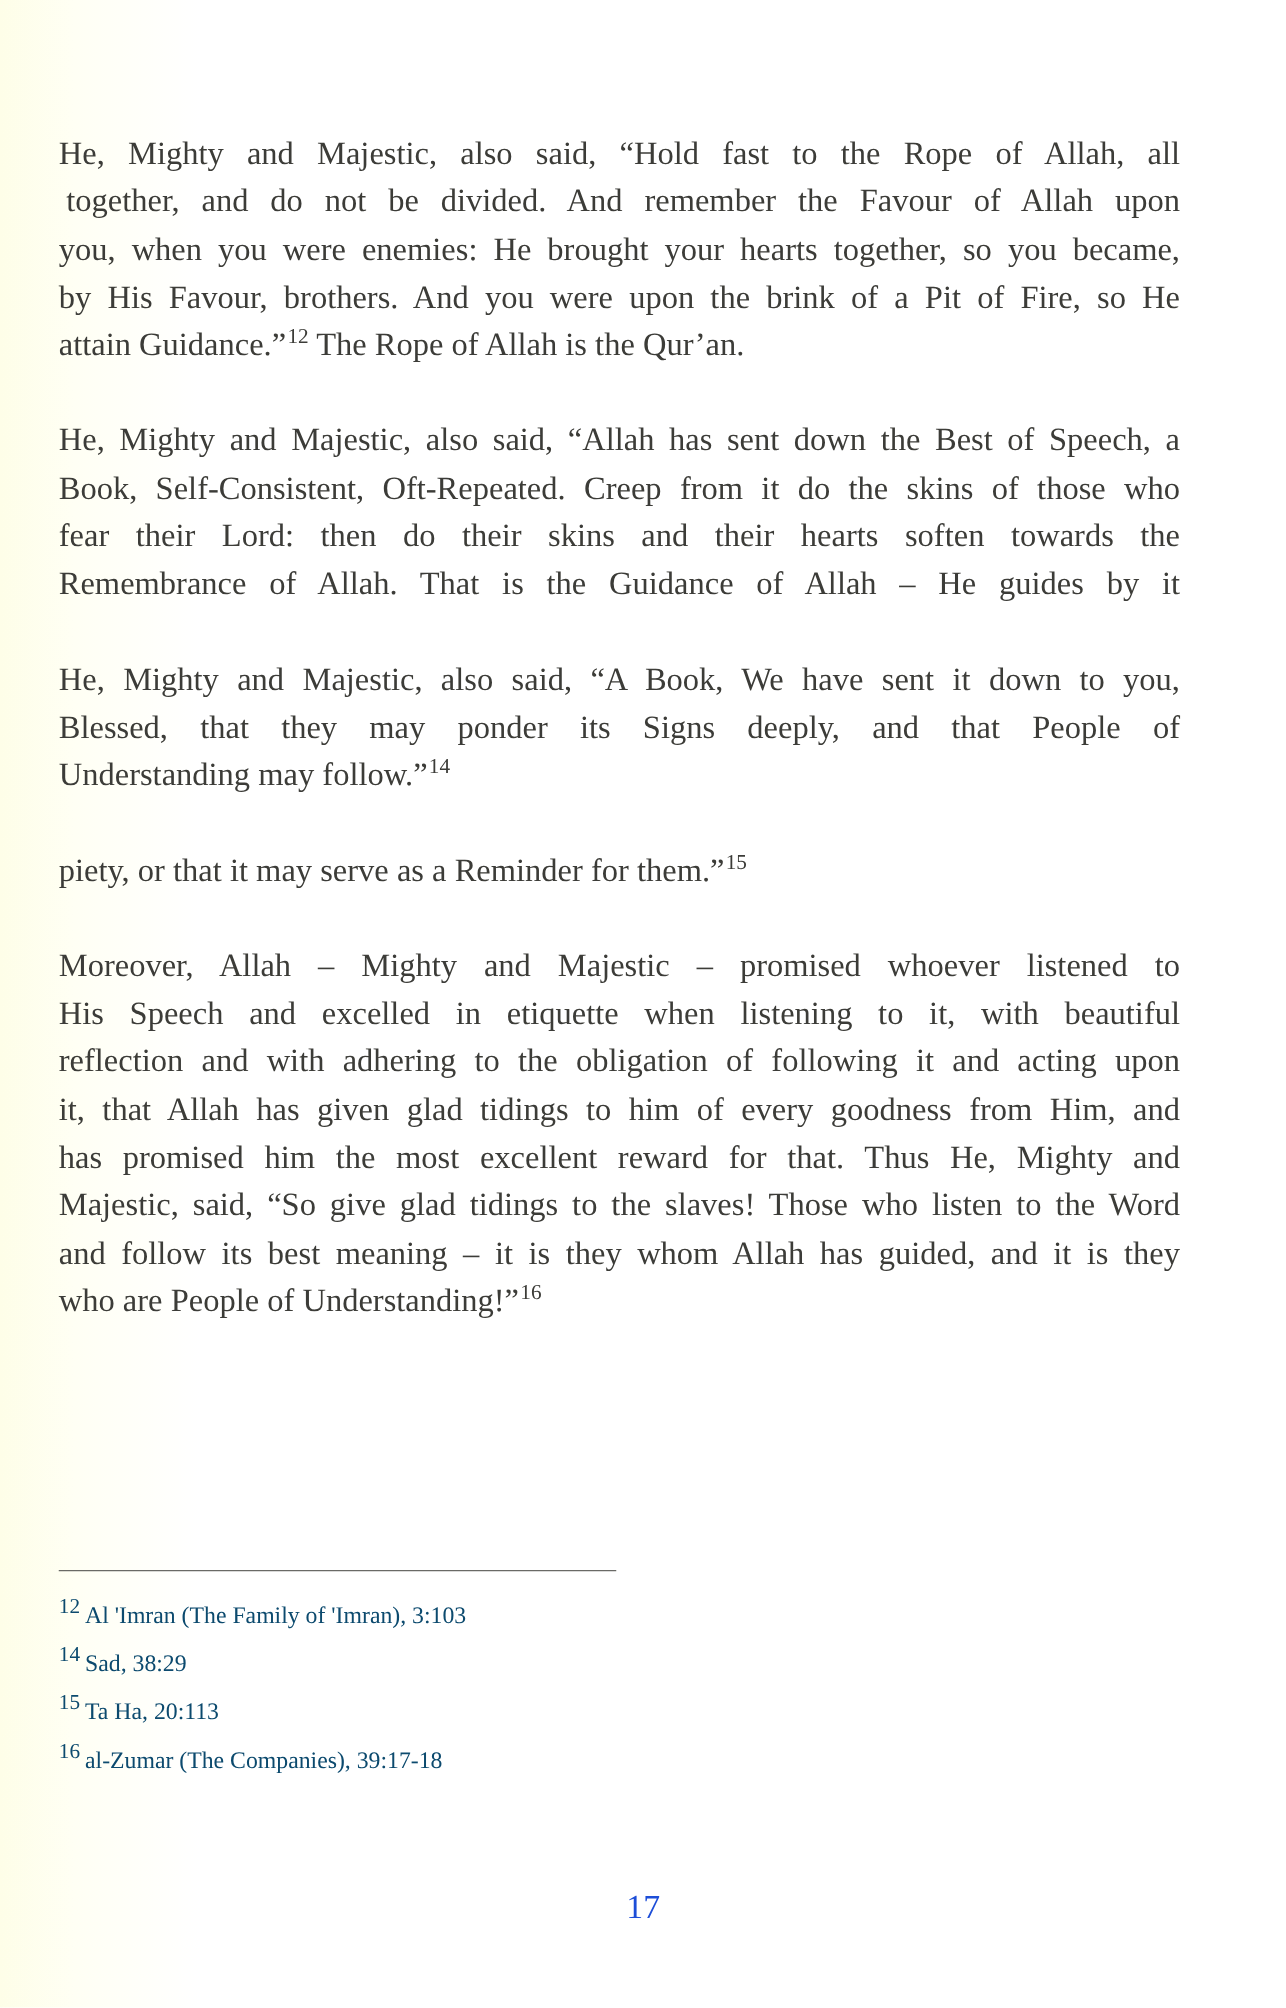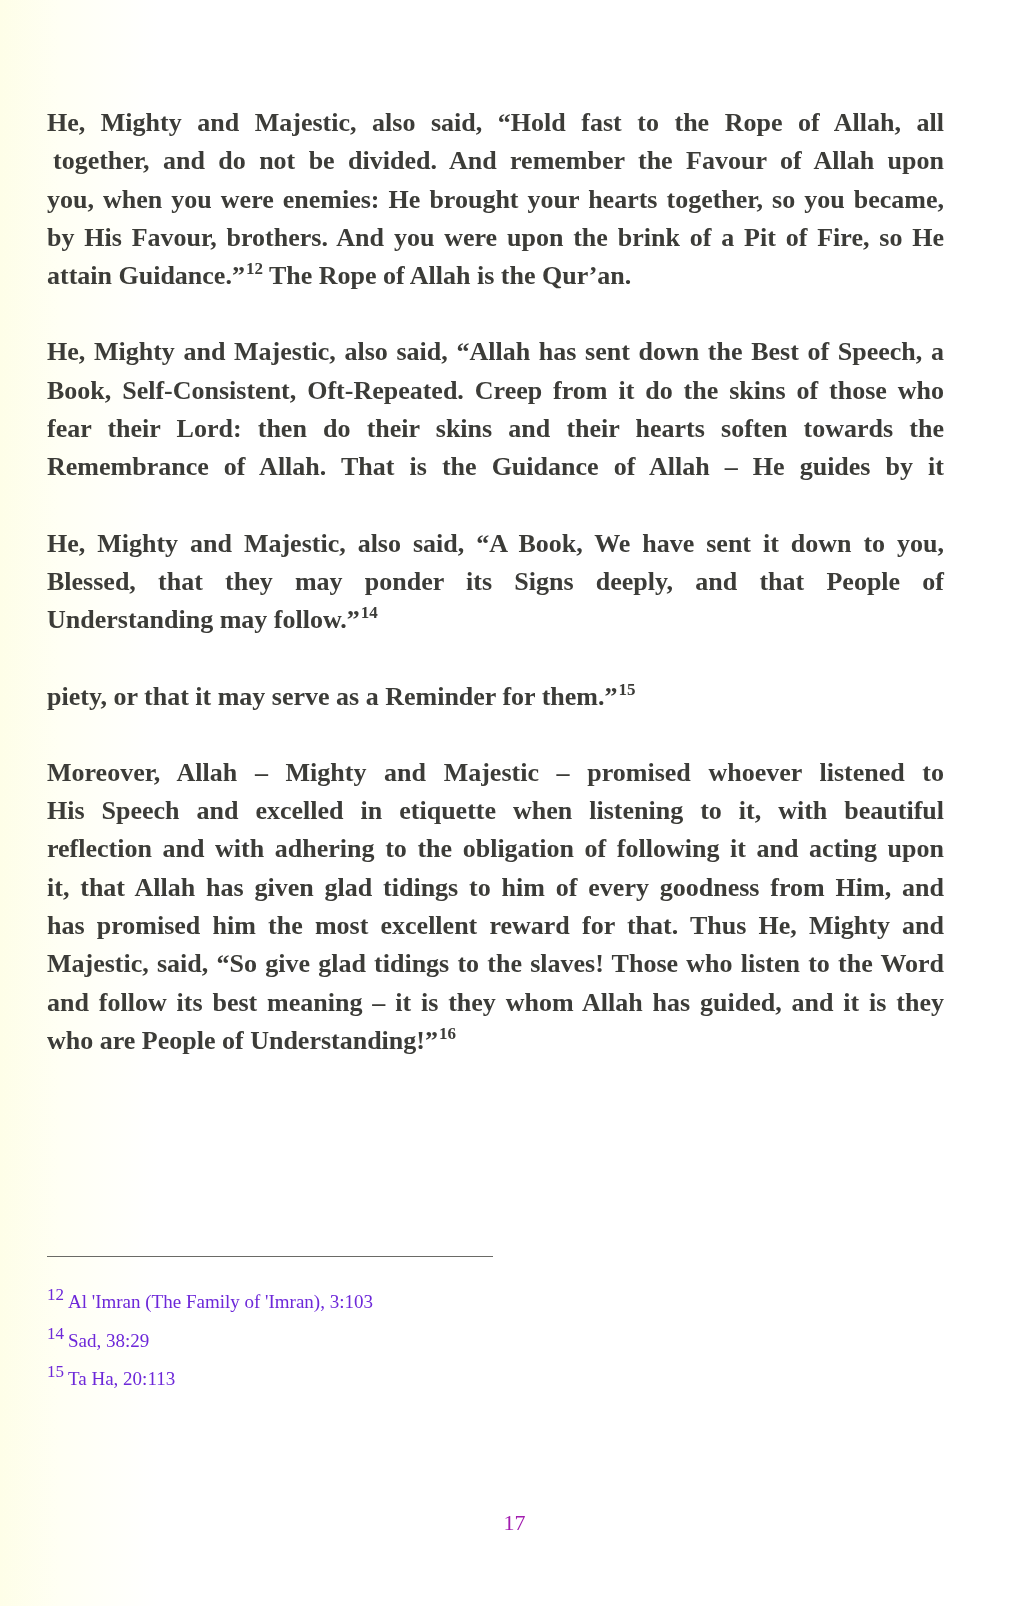--- a/index.html
+++ b/index.html
@@ -26,21 +26,20 @@
     }
     .line {
       display: block;
       font-size: 26px;
       line-height: 38.3px;
       height: 38.3px;
       white-space: nowrap;
       text-align: justify;
       text-align-last: justify;
       letter-spacing: 0px;
-      font-weight: bold;
     }
     .line.last {
       text-align: right;
       text-align-last: left;
     }
     .line.indent1 {
       padding-left: 6px;
     }
     sup.fnref {
       font-size: 17px;
@@ -57,39 +56,39 @@
       height: 0;
       border-top: 1px solid #6a6a66;
     }
     .footnotes {
       position: absolute;
       left: 47px;
       top: 1278px;
     }
     .fn {
       font-size: 19px;
-      line-height: 47px;
+      line-height: 29px;
       height: 38.5px;
       white-space: nowrap;
-      color: #6d28d9;
+      color: #0c4a6e;
     }
     .fn .num {
       font-size: 17px;
       position: relative;
       top: -8px;
       margin-right: 4px;
     }
     .page-number {
       position: absolute;
       left: 0;
       width: 1029px;
       top: 1510px;
       text-align: center;
-      font-size: 22px;
-      color: #a21caf;
+      font-size: 27px;
+      color: #1d4ed8;
     }
   </style>
 </head>
 <body>
 
 <div class="page">
 
   <p class="para">
     <span class="line">He, Mighty and Majestic, also said, “Hold fast to the Rope of Allah, all</span>
     <span class="line indent1">together, and do not be divided.  And remember the Favour of Allah upon</span>
@@ -133,15 +132,18 @@
 <div class="footnotes">
   <div class="fn">
     <span class="num">12</span><span>Al 'Imran (The Family of 'Imran), 3:103</span>
   </div>
   <div class="fn">
     <span class="num">14</span><span>Sad, 38:29</span>
   </div>
   <div class="fn">
     <span class="num">15</span><span>Ta Ha, 20:113</span>
   </div>
+  <div class="fn">
+    <span class="num">16</span><span>al-Zumar (The Companies), 39:17-18</span>
+  </div>
 </div>
 
 <div class="page-number">17</div>
 
 </body></html>

